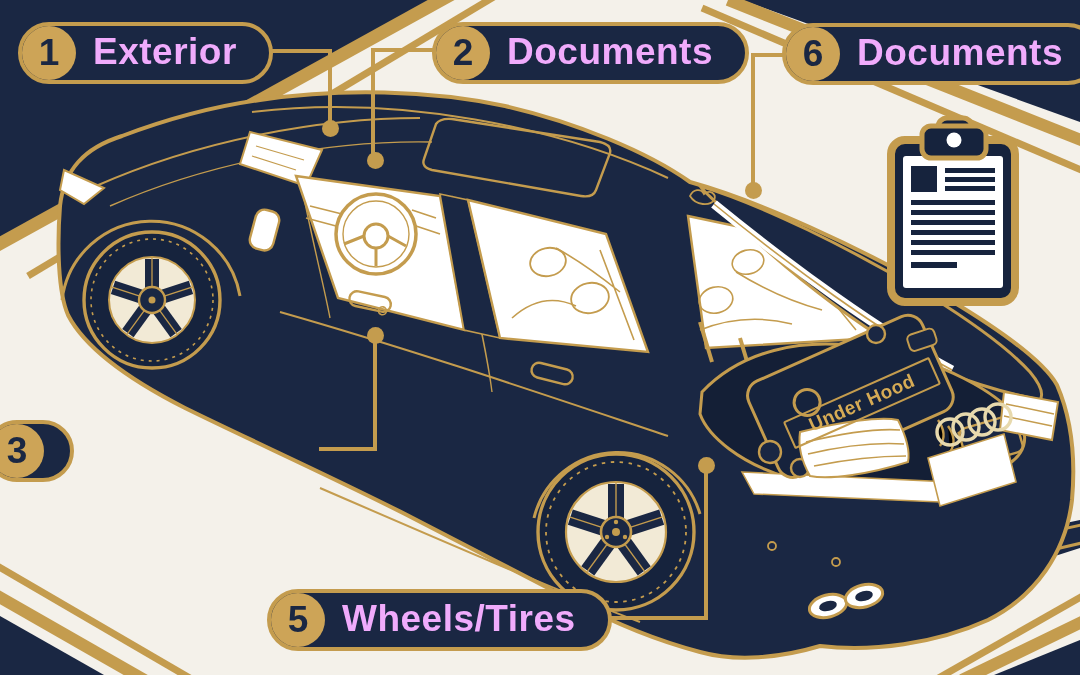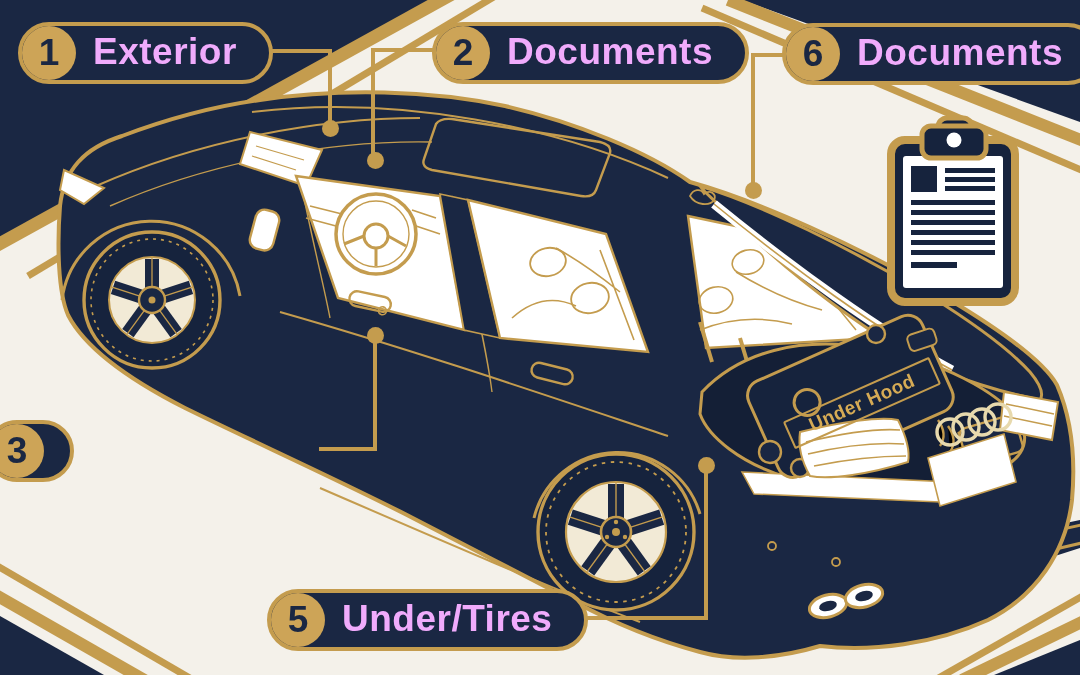--- a/index.html
+++ b/index.html
@@ -300,17 +300,17 @@
     <span class="num">6</span>
     <span class="txt">Documents</span>
   </div>
 
   <div class="callout" style="left:-14px;top:420px;">
     <span class="num">3</span>
   </div>
 
   <div class="callout" style="left:267px;top:589px;">
     <span class="num">5</span>
-    <span class="txt">Under/Tires</span>
+    <span class="txt">Wheels/Tires</span>
   </div>
 
   <div id="under-hood">Under Hood</div>
 </div>
 
 </body></html>

